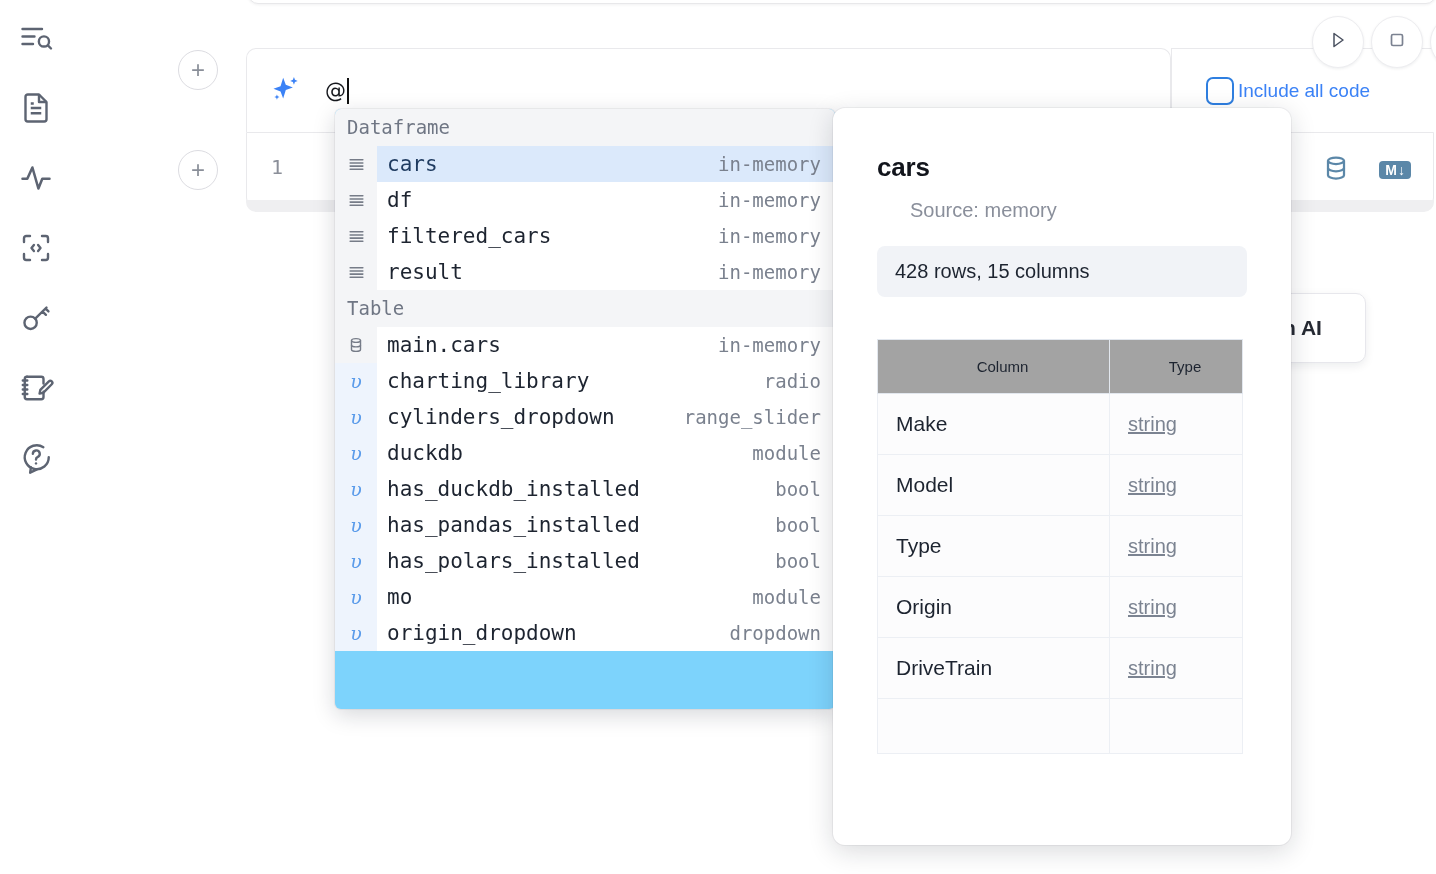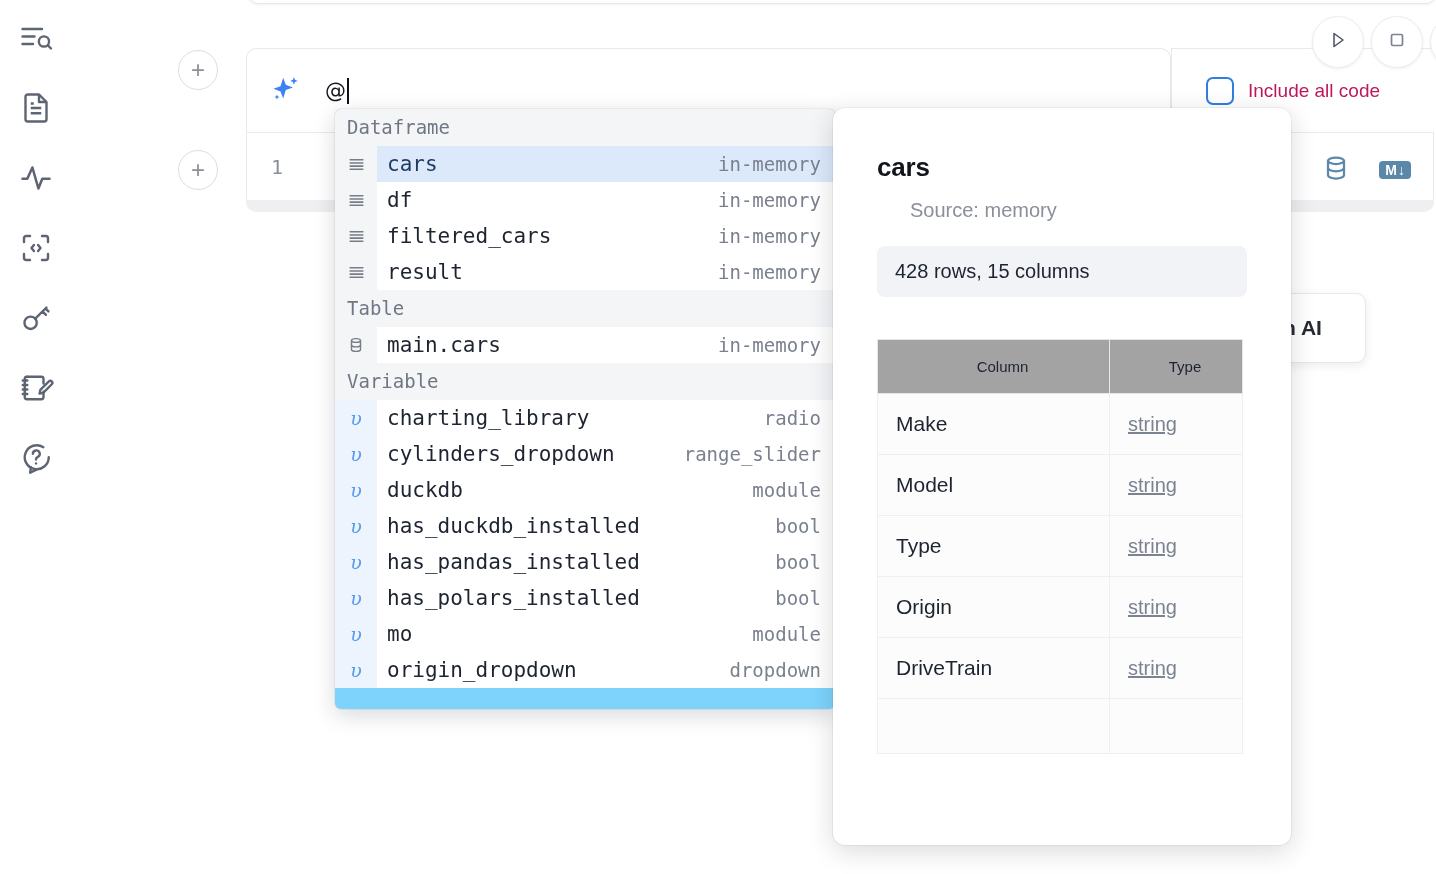--- a/index.html
+++ b/index.html
@@ -51,21 +51,21 @@
   .prompt-right {
     position: absolute; left: 1171px; top: 48px; width: 265px; height: 84px;
     border-left: 1px solid #e9e9ec; border-top: 1px solid #e9e9ec;
     background: #fff;
   }
   .include-row { display: flex; align-items: center; height: 100%; padding-left: 34px; }
   .chk {
     width: 28px; height: 28px; border: 2px solid #2f7fe0; border-radius: 7px;
     background: #fff; flex: 0 0 28px;
   }
-  .include-label { margin-left: 14px; font-size: 19px; color: #be185d; white-space: nowrap; }
+  .include-label { margin-left: 4px; font-size: 19px; color: #3b82f6; white-space: nowrap; }
 
   
   .round-btns { position: absolute; top: 16px; left: 1312px; display: flex; gap: 7px; }
   .round-btn {
     width: 52px; height: 52px; border-radius: 50%; background: #fff;
     border: 1px solid #ededf0; box-shadow: 0 1px 3px rgba(16,24,40,.07);
     display: flex; align-items: center; justify-content: center; cursor: pointer;
   }
 
   
@@ -367,21 +367,20 @@
           <path d="M6 6v12c0 1.38 2.7 2.5 6 2.5s6-1.12 6-2.5V6"></path>
           <path d="M6 12c0 1.38 2.7 2.5 6 2.5s6-1.12 6-2.5"></path>
         </svg>
       </span>
       <span class="ac-label-wrap">
         <span class="ac-name">main.cars</span>
         <span class="ac-type">in-memory</span>
       </span>
     </div>
 
-    <div class="ac-group">Variable</div>
     <div class="ac-item">
       <span class="ac-ic v">υ</span>
       <span class="ac-label-wrap">
         <span class="ac-name">charting_library</span>
         <span class="ac-type">radio</span>
       </span>
     </div>
     <div class="ac-item">
       <span class="ac-ic v">υ</span>
       <span class="ac-label-wrap">

